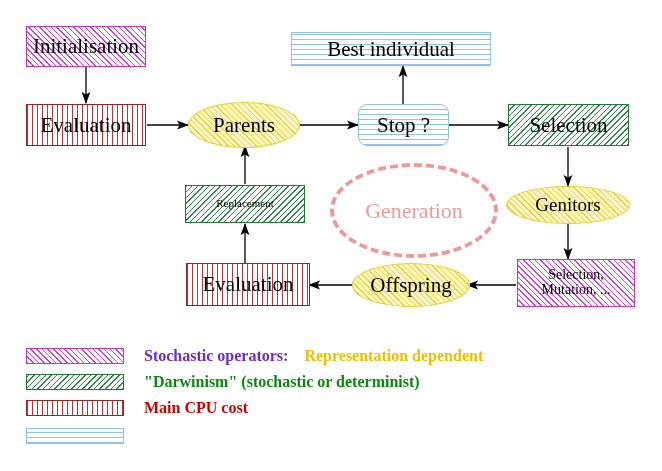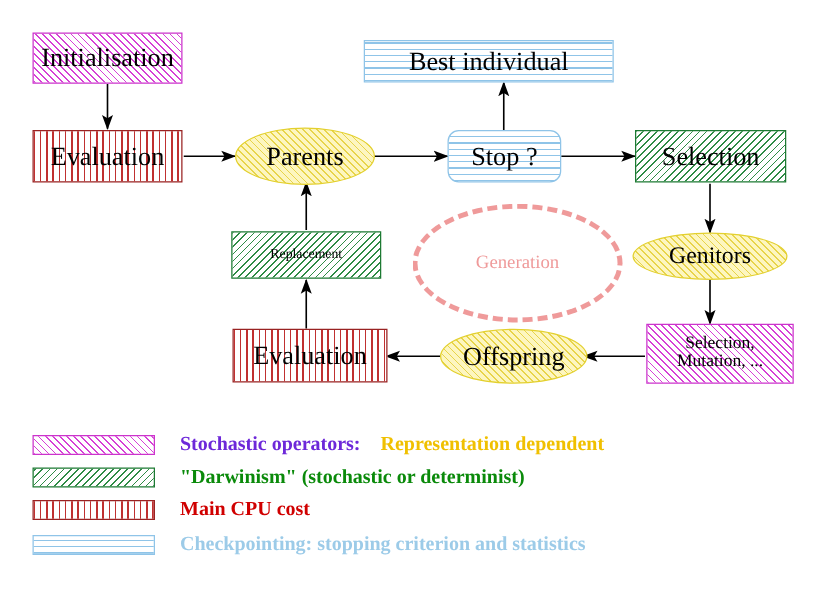--- a/index.html
+++ b/index.html
@@ -188,21 +188,21 @@
   </div>
 
   <div class="node fill-red-vert" style="left:186px; top:263px; width:124px; height:43px; font-size:21px;">
     <span>Evaluation</span>
   </div>
 
   <div class="node fill-green-diag" style="left:185px; top:185px; width:120px; height:38px; font-size:11px;">
     <span>Replacement</span>
   </div>
 
-  <div class="generation-ellipse" style="left:330px; top:163px; width:168px; height:95px; font-size:15px;justify-content:center;">
+  <div class="generation-ellipse" style="left:330px; top:163px; width:168px; height:95px; font-size:22px;justify-content:center;">
     <span>Generation</span>
   </div>
 
   <div id="legend">
 
     <div class="legend-row" style="top:6px;">
       <div class="legend-swatch fill-magenta-diag"></div>
       <div class="legend-text" style="font-size:16px;">
         <span style="color:#6d28d9;">Stochastic operators:</span>
         <span class="second" style="color:#f0c000; margin-left:12px;">Representation dependent</span>
@@ -214,18 +214,17 @@
       <div class="legend-text" style="font-size:16px; color:#0a8a0a;">"Darwinism" (stochastic or determinist)</div>
     </div>
 
     <div class="legend-row" style="top:58px;">
       <div class="legend-swatch fill-red-vert"></div>
       <div class="legend-text" style="font-size:16px; color:#d00000;">Main CPU cost</div>
     </div>
 
     <div class="legend-row" style="top:86px;">
       <div class="legend-swatch fill-blue-horiz"></div>
-      <div class="legend-text" style="font-size:16px; color:#9ccbe8;">Checkpointing: stopping criterion and statistics</div>
     </div>
 
   </div>
 
 </div>
 
 </body></html>

